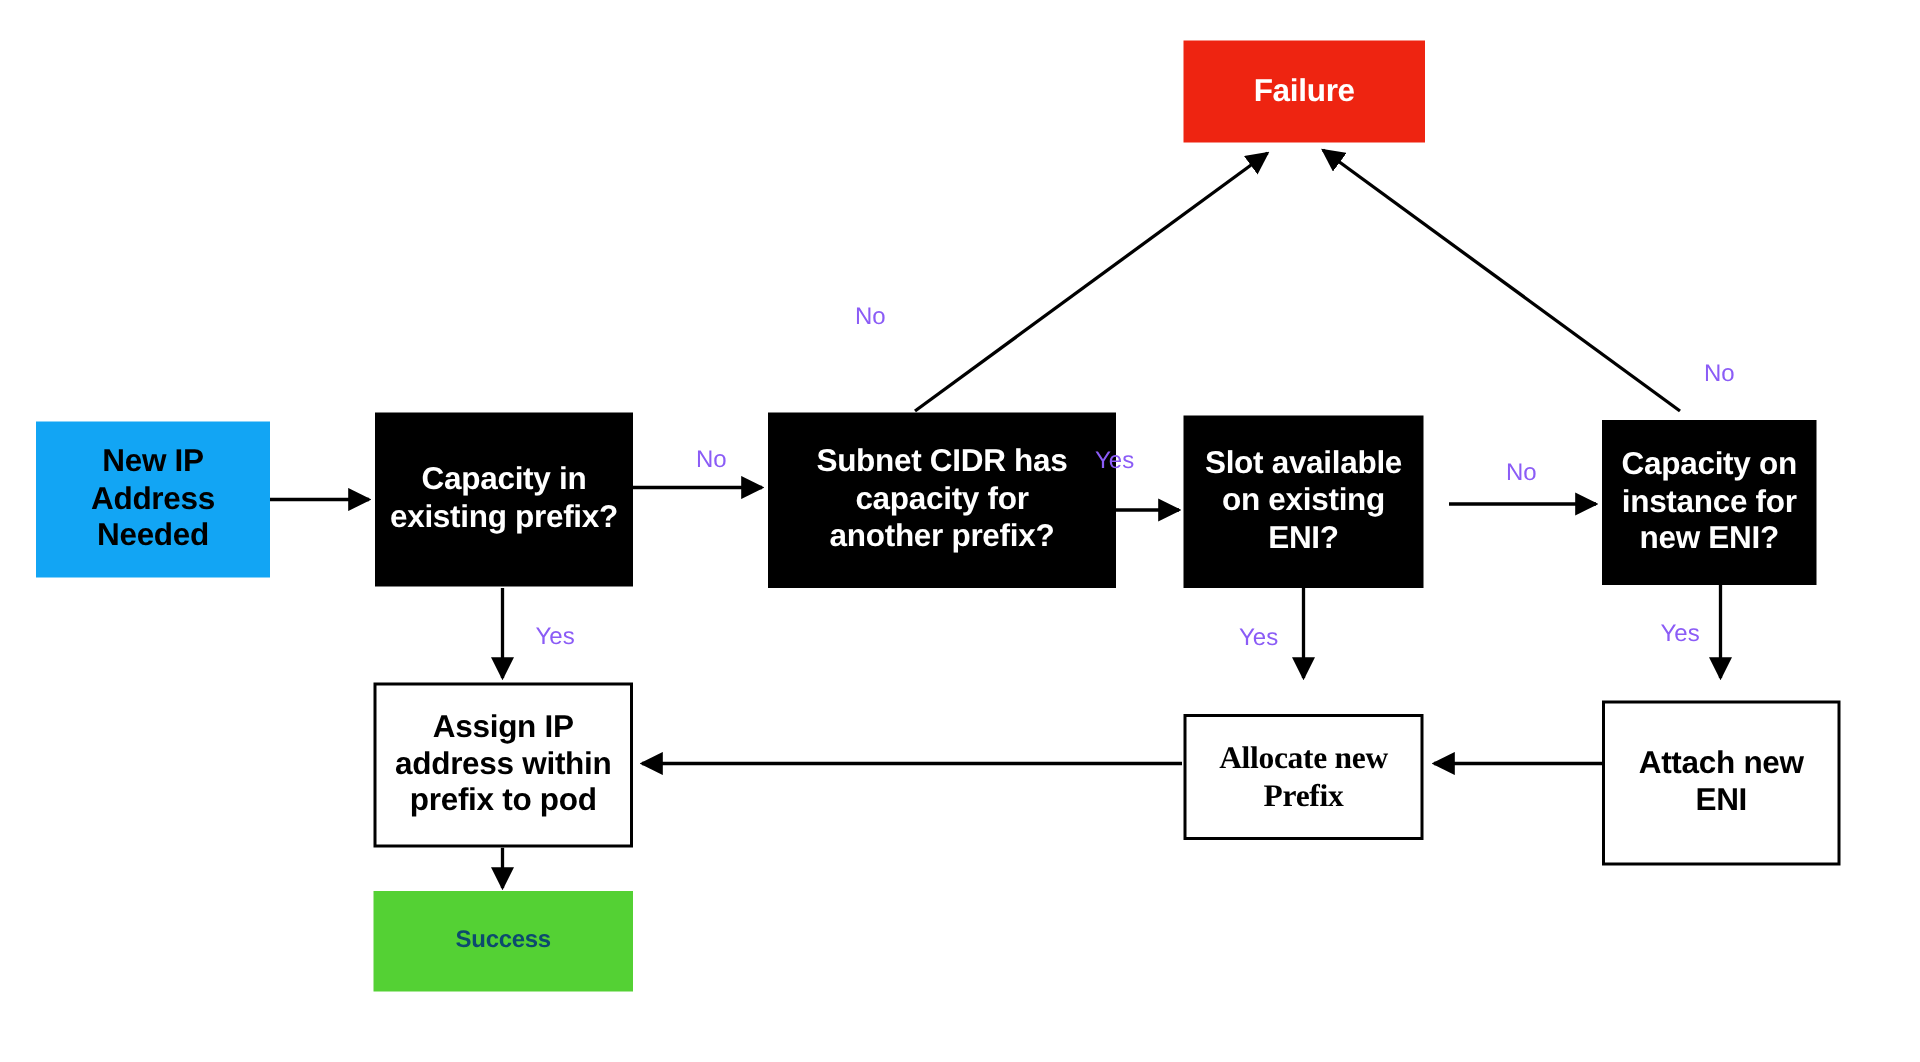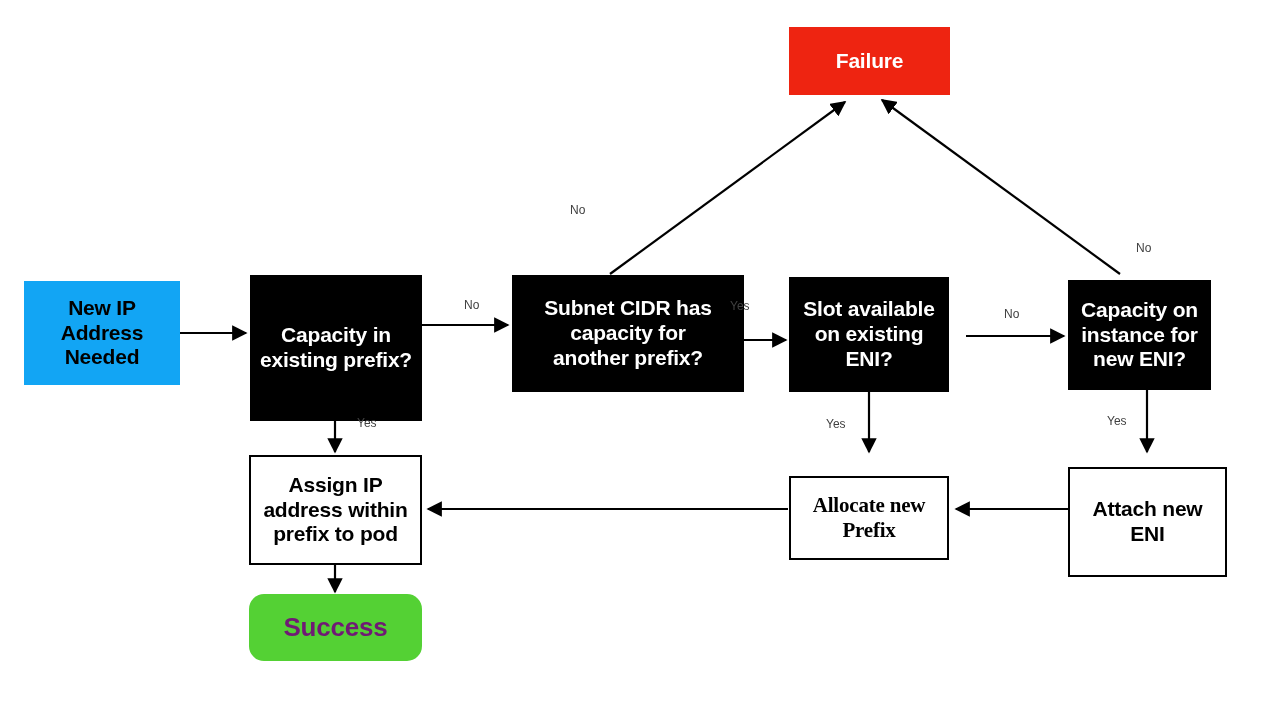--- a/index.html
+++ b/index.html
@@ -58,28 +58,27 @@
     color: #000000;
     font-size: 21px;
   }
   .n-fail {
     background: #EE2411;
     color: #ffffff;
     font-size: 21px;
   }
   .n-success {
     background: #54D134;
-    color: #701a75;
-    font-size: 26px;
-    border-radius: 15px;
+    color: #0c4a6e;
+    font-size: 16px;
   }
   .edge-label {
     position: absolute;
-    color: #404040;
-    font-size: 12px;
+    color: #8b5cf6;
+    font-size: 16px;
     font-weight: normal;
     white-space: nowrap;
     z-index: 3;
   }
 </style>
 </head>
 <body>
 
 <div id="canvas">
 
@@ -114,21 +113,21 @@
 
     <line x1="335" y1="565" x2="335" y2="592" stroke="#000000" stroke-width="2.2" marker-end="url(#arrow)"></line>
   </svg>
 
   <div class="node n-start" style="left:24px; top:281px; width:156px; height:104px;">
     <span class="label">New IP
 Address
 Needed</span>
   </div>
 
-  <div class="node n-decision" style="left:250px; top:275px; width:172px; height:146px;">
+  <div class="node n-decision" style="left:250px; top:275px; width:172px; height:116px;">
     <span class="label">Capacity in
 existing prefix?</span>
   </div>
 
   <div class="node n-decision" style="left:512px; top:275px; width:232px; height:117px;">
     <span class="label">Subnet CIDR has
 capacity for
 another prefix?</span>
   </div>
 

